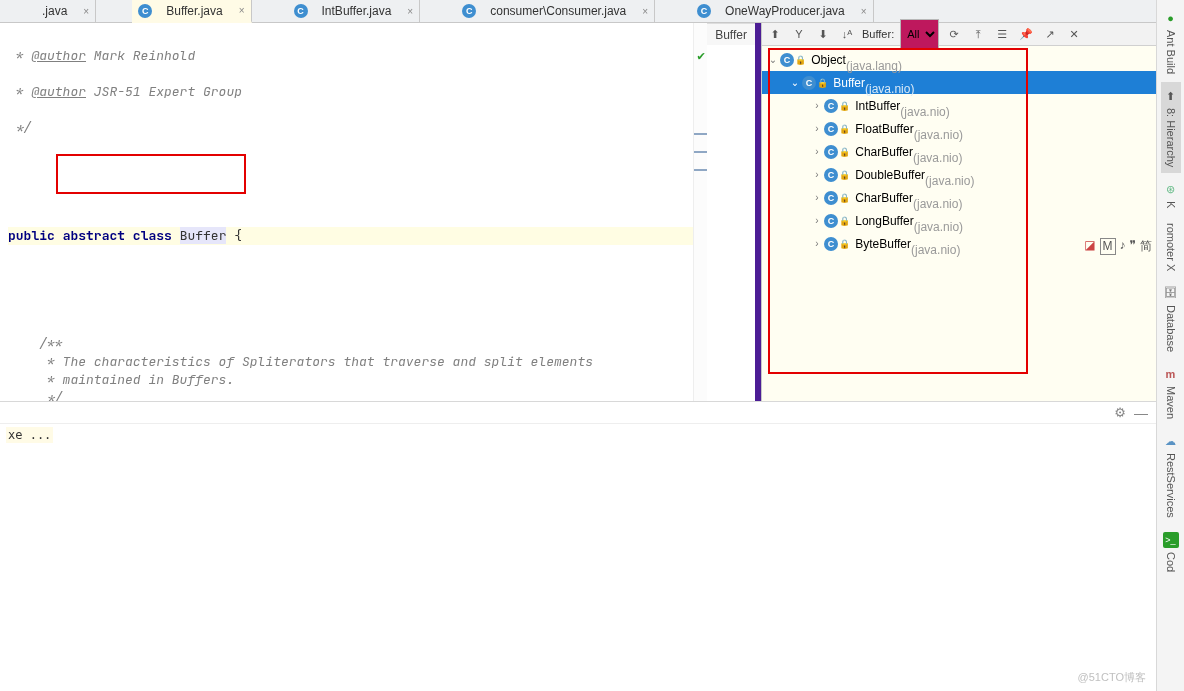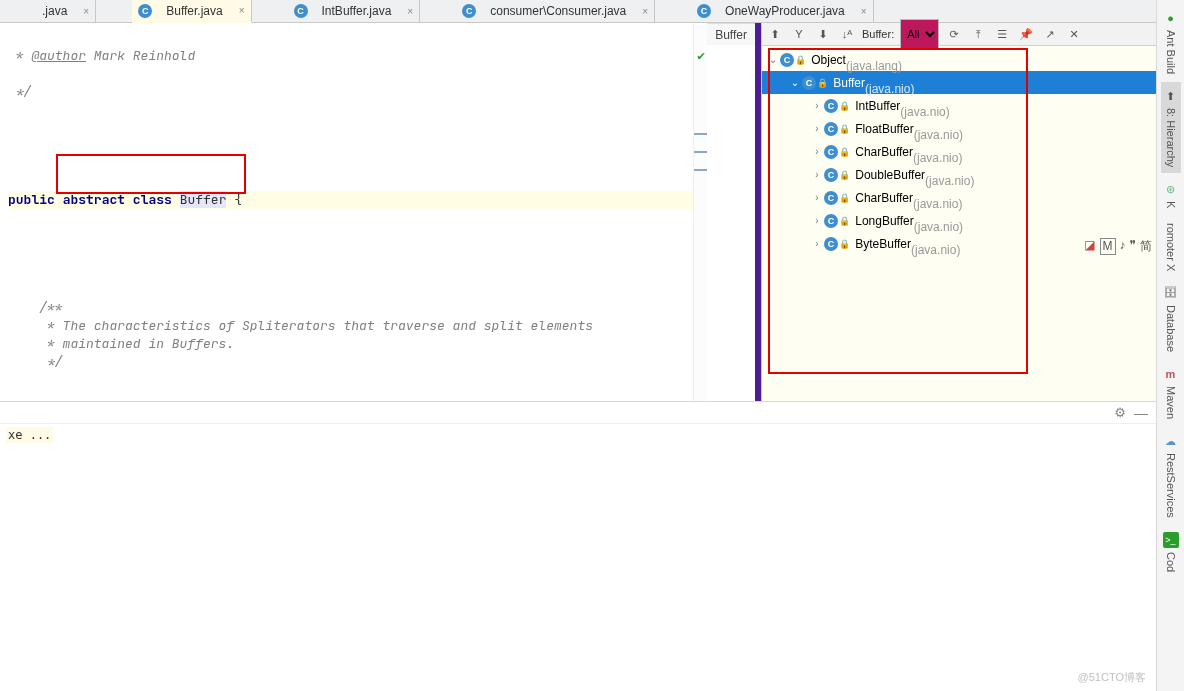--- a/index.html
+++ b/index.html
@@ -283,20 +283,21 @@
       <span>OneWayProducer.java</span>
       <span class="close-x">×</span>
     </div>
   </div>
 
   <div class="content-split">
 
     <div class="editor-pane">
       <div class="code-area">
 <span class="code-line"><span class="c-comment"> * </span><span class="c-doctag">@author</span><span class="c-comment"> Mark Reinhold</span></span>
+<span class="code-line"><span class="c-comment"> * </span><span class="c-doctag">@author</span><span class="c-comment"> JSR-51 Expert Group</span></span>
 <span class="code-line"><span class="c-comment"> */</span></span>
 <span class="code-line"> </span>
 <span class="code-line"> </span>
 <span class="code-line" style="position:relative;"><span class="highlight-line" style="top:0;"></span><span class="c-keyword">public</span> <span class="c-keyword">abstract</span> <span class="c-keyword">class</span> <span class="c-classname" style="background:#e6e6fa;">Buffer</span><span> {</span></span>
 <span class="code-line"> </span>
 <span class="code-line"> </span>
 <span class="code-line c-comment">    /**
      * The characteristics of Spliterators that traverse and split elements
      * maintained in Buffers.
      */</span>

